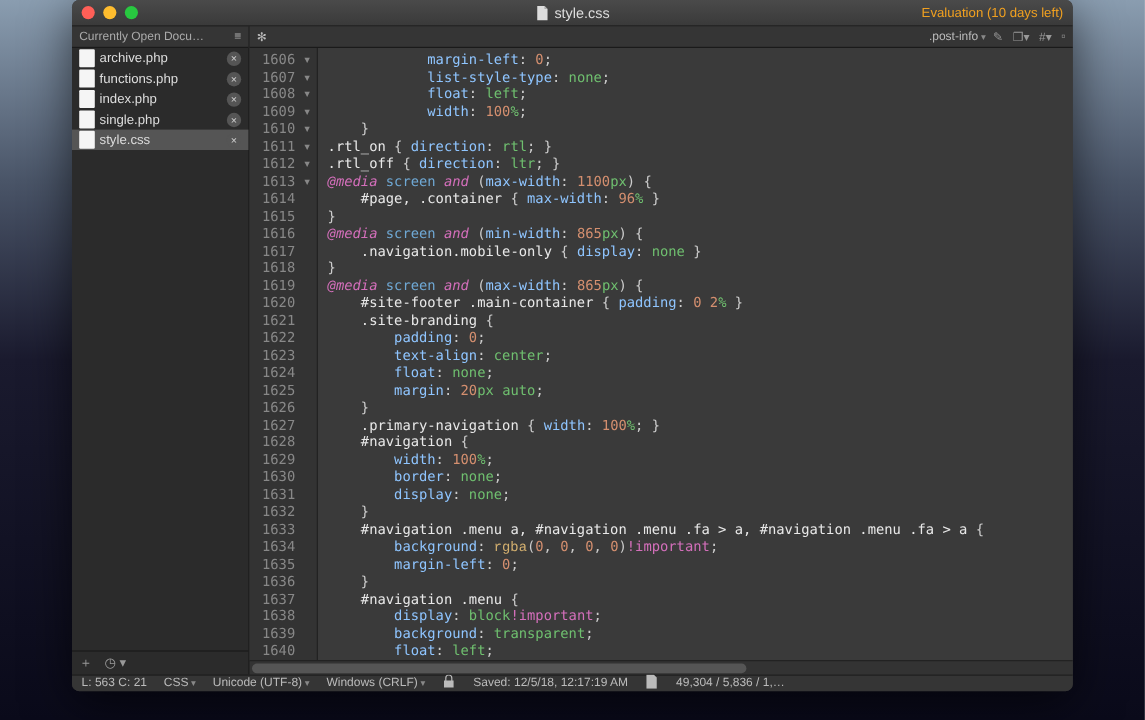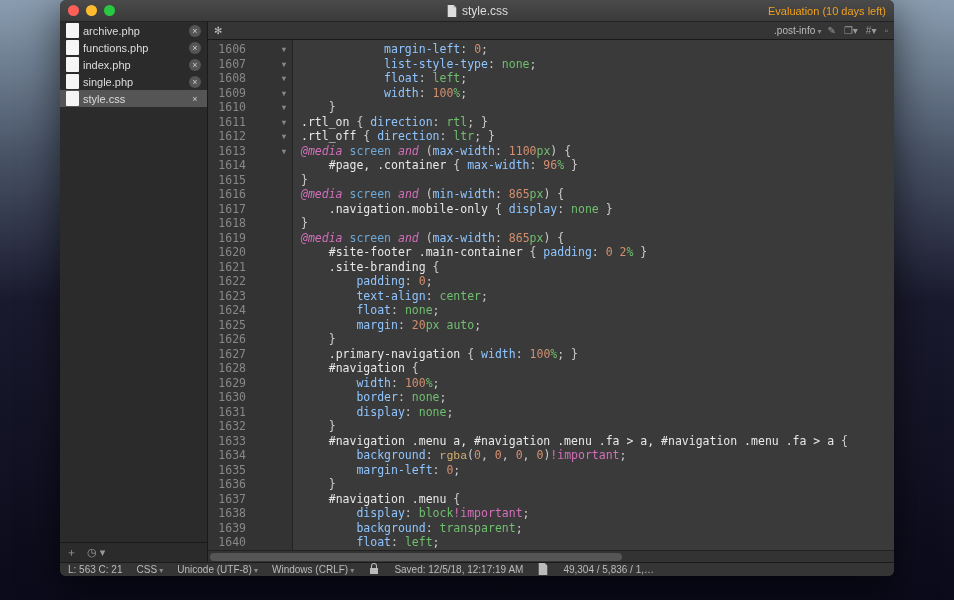--- a/index.html
+++ b/index.html
@@ -145,21 +145,20 @@
   }
   .gutter {
     background: #333;
     color: #888;
     text-align: right;
     padding: 2px 2px 2px 4px;
     line-height: 14.5px;
     user-select: none;
     border-right: 1px solid #222;
     display: flex;
-    gap: 28px;
   }
   .fold-col { width: 12px; text-align: center; color: #888; }
   .lineno-col { width: 38px; padding-right: 4px;}
   .code {
     flex: 1;
     padding: 2px 0 2px 8px;
     line-height: 14.5px;
     white-space: pre;
     color: #ddd;
     overflow: hidden;
@@ -217,20 +216,24 @@
           <path fill="#ddd" d="M1 0h7l3 3v11H1z"></path>
           <path fill="#aaa" d="M8 0v3h3z"></path>
         </svg>
       <span>style.css</span>
     </div>
     <div class="title-right">Evaluation (10 days left)</div>
   </div>
 
   <div class="body">
     <div class="sidebar">
+      <div class="sidebar-header">
+        <span>Currently Open Docu…</span>
+        <span>≡</span>
+      </div>
       <div class="file-list" id="file-list">
           <div class="file-item">
             <span class="file-icon"></span>
             <span>archive.php</span>
             <span class="close-x">×</span>
           </div>
           <div class="file-item">
             <span class="file-icon"></span>
             <span>functions.php</span>
             <span class="close-x">×</span>

